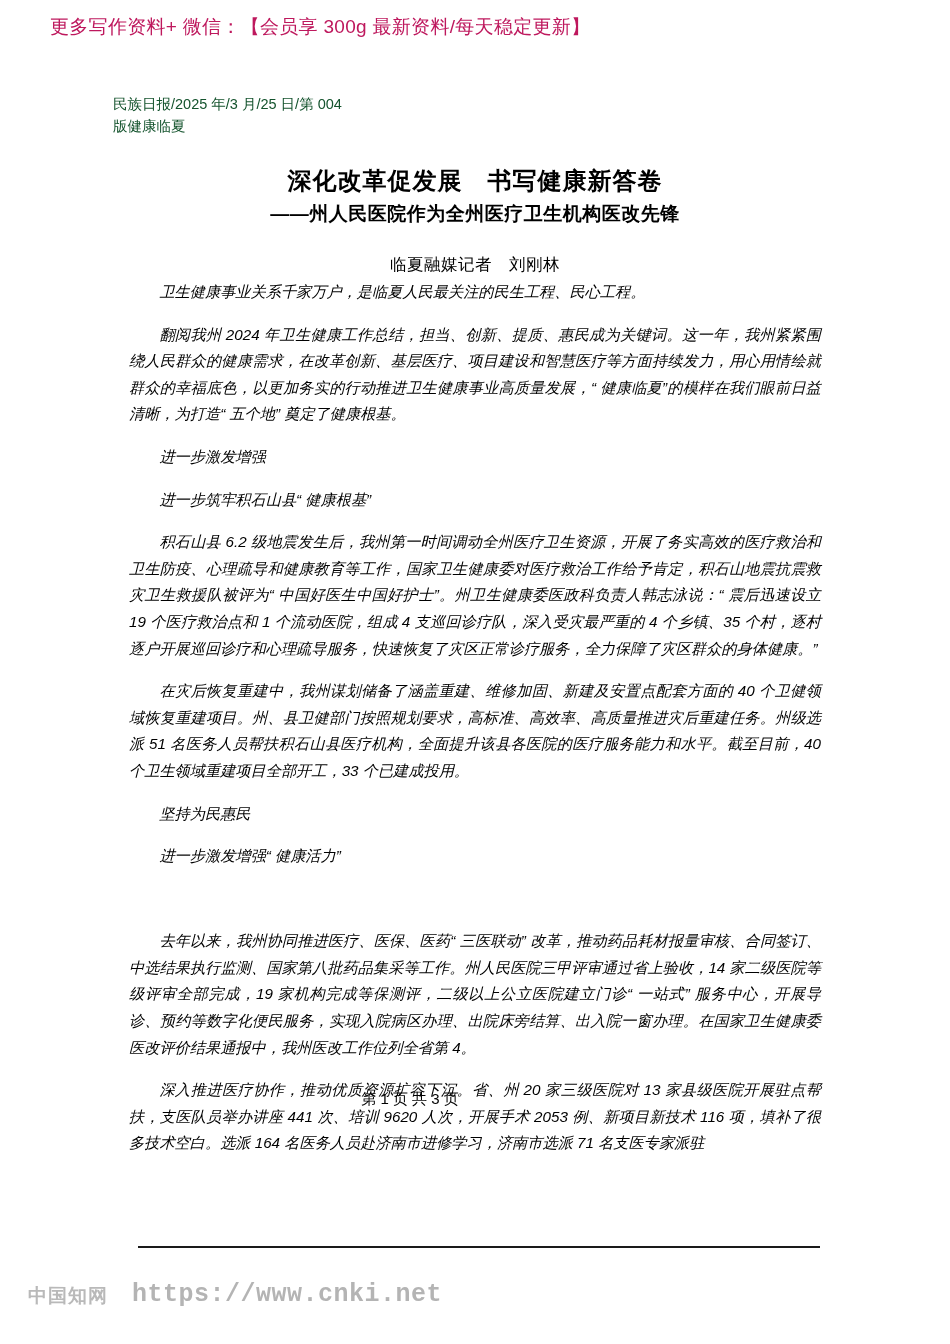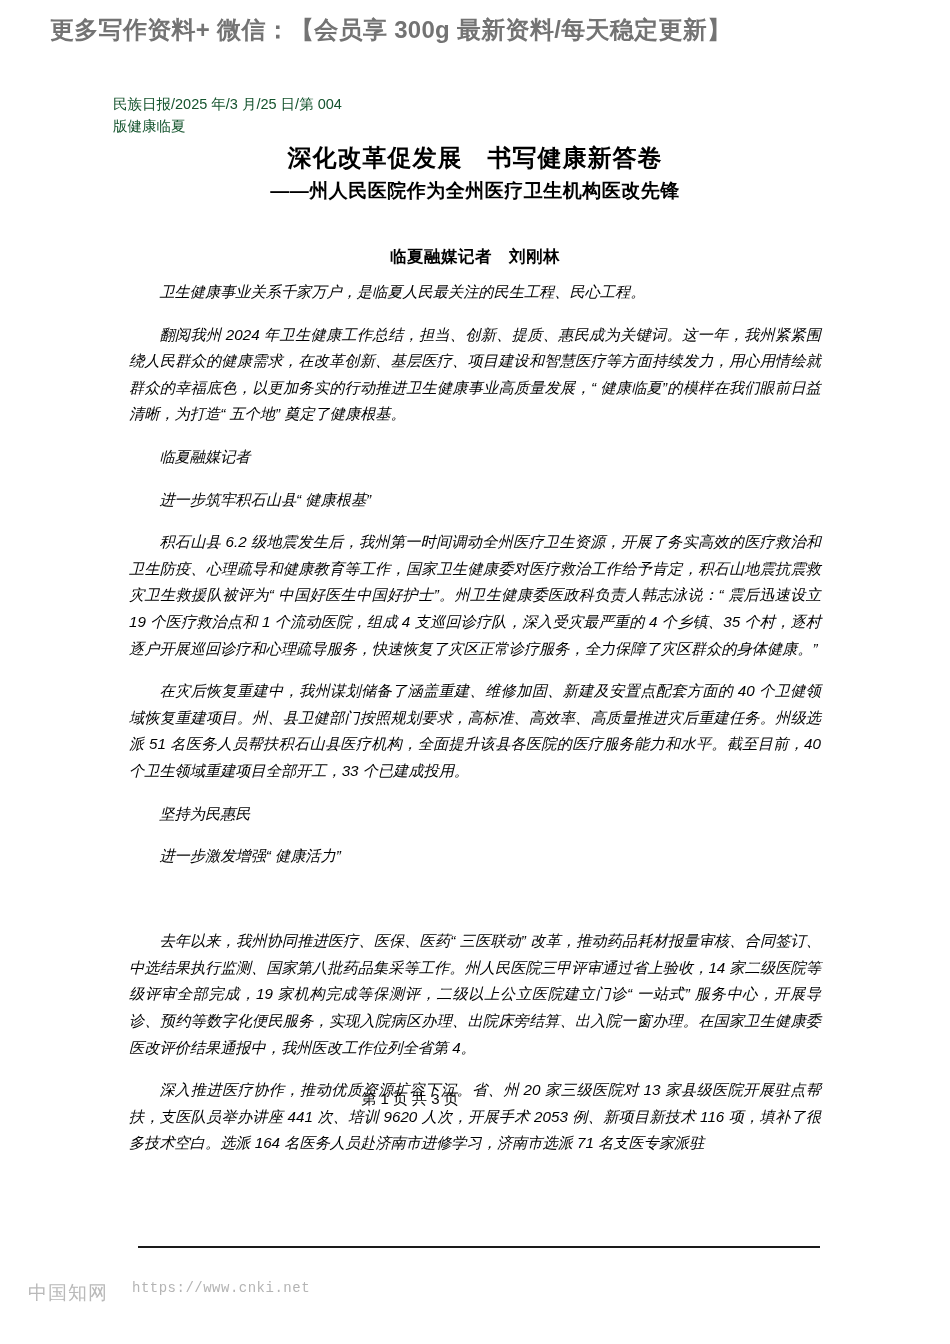--- a/index.html
+++ b/index.html
@@ -19,24 +19,24 @@
     background: #ffffff;
     overflow: hidden;
   }
 
   
   .promo-banner {
     position: absolute;
     left: 50px;
     top: 14px;
     width: 860px;
-    color: #737373;
+    color: #be185d;
     font-family: "Liberation Sans", "DejaVu Sans", sans-serif;
-    font-weight: bold;
-    font-size: 24px;
+    font-weight: normal;
+    font-size: 19px;
     letter-spacing: 0.3px;
     white-space: nowrap;
   }
 
   
   .masthead {
     position: absolute;
     left: 113px;
     top: 93px;
     width: 430px;
@@ -53,35 +53,36 @@
     top: 142px;
     width: 724px;
     text-align: center;
   }
   .headline-main {
     font-family: "Liberation Sans", "DejaVu Sans", sans-serif;
     font-weight: bold;
     font-size: 24px;
     line-height: 32px;
     letter-spacing: 1px;
+    margin-top: 23px;
   }
   .headline-sub {
     font-family: "Liberation Sans", "DejaVu Sans", sans-serif;
     font-weight: bold;
     font-size: 19px;
     line-height: 30px;
     letter-spacing: 0.5px;
     margin-top: 2px;
   }
   .byline {
     font-family: "Liberation Sans", "DejaVu Sans", sans-serif;
-    font-weight: bold;
+    font-weight: normal;
     font-size: 16.5px;
     line-height: 26px;
-    margin-top: 37px;
+    margin-top: 22px;
     letter-spacing: 0.5px;
   }
 
   
   .article-body {
     position: absolute;
     left: 113px;
     top: 263px;
     width: 724px;
     font-family: "Liberation Sans", "DejaVu Sans", sans-serif;
@@ -122,31 +123,32 @@
     height: 0;
     border-top: 2px solid #1a1a1a;
   }
 
   
   .watermark {
     position: absolute;
     left: 28px;
     top: 1280px;
     display: flex;
-    align-items: flex-start;
+    align-items: flex-end;
+    font-weight: bold;
   }
   .watermark-logo {
     font-family: "Liberation Sans", "DejaVu Sans", sans-serif;
     font-size: 19px;
     color: #b9b9b9;
     letter-spacing: 1px;
   }
   .watermark-url {
     font-family: "Liberation Mono", "DejaVu Sans Mono", monospace;
-    font-size: 14px;
+    font-size: 25px;
     color: #b4b4b4;
     margin-left: 24px;
     letter-spacing: 0.5px;
   }
 </style>
 </head>
 <body>
 
 <div class="page">
 
@@ -159,21 +161,21 @@
 
   <div class="headline-block">
     <div class="headline-main">深化改革促发展　书写健康新答卷</div>
     <div class="headline-sub">——州人民医院作为全州医疗卫生机构医改先锋</div>
     <div class="byline">临夏融媒记者　刘刚林</div>
   </div>
 
   <div class="article-body" id="article-body">
       <p>卫生健康事业关系千家万户，是临夏人民最关注的民生工程、民心工程。</p>
       <p>翻阅我州 2024 年卫生健康工作总结，担当、创新、提质、惠民成为关键词。这一年，我州紧紧围绕人民群众的健康需求，在改革创新、基层医疗、项目建设和智慧医疗等方面持续发力，用心用情绘就群众的幸福底色，以更加务实的行动推进卫生健康事业高质量发展，“ 健康临夏”的模样在我们眼前日益清晰，为打造“ 五个地” 奠定了健康根基。</p>
-      <p>临夏融媒记者</p>
+      <p>进一步激发增强</p>
       <p>进一步筑牢积石山县“ 健康根基”</p>
       <p>积石山县 6.2 级地震发生后，我州第一时间调动全州医疗卫生资源，开展了务实高效的医疗救治和卫生防疫、心理疏导和健康教育等工作，国家卫生健康委对医疗救治工作给予肯定，积石山地震抗震救灾卫生救援队被评为“ 中国好医生中国好护士”。州卫生健康委医政科负责人韩志泳说：“ 震后迅速设立 19 个医疗救治点和 1 个流动医院，组成 4 支巡回诊疗队，深入受灾最严重的 4 个乡镇、35 个村，逐村逐户开展巡回诊疗和心理疏导服务，快速恢复了灾区正常诊疗服务，全力保障了灾区群众的身体健康。”</p>
       <p>在灾后恢复重建中，我州谋划储备了涵盖重建、维修加固、新建及安置点配套方面的 40 个卫健领域恢复重建项目。州、县卫健部门按照规划要求，高标准、高效率、高质量推进灾后重建任务。州级选派 51 名医务人员帮扶积石山县医疗机构，全面提升该县各医院的医疗服务能力和水平。截至目前，40 个卫生领域重建项目全部开工，33 个已建成投用。</p>
       <p>坚持为民惠民</p>
       <p>进一步激发增强“ 健康活力”</p>
       <p class="spacer"></p>
       <p>去年以来，我州协同推进医疗、医保、医药“ 三医联动” 改革，推动药品耗材报量审核、合同签订、中选结果执行监测、国家第八批药品集采等工作。州人民医院三甲评审通过省上验收，14 家二级医院等级评审全部完成，19 家机构完成等保测评，二级以上公立医院建立门诊“ 一站式” 服务中心，开展导诊、预约等数字化便民服务，实现入院病区办理、出院床旁结算、出入院一窗办理。在国家卫生健康委医改评价结果通报中，我州医改工作位列全省第 4。</p>
       <p>深入推进医疗协作，推动优质资源扩容下沉。省、州 20 家三级医院对 13 家县级医院开展驻点帮扶，支医队员举办讲座 441 次、培训 9620 人次，开展手术 2053 例、新项目新技术 116 项，填补了很多技术空白。选派 164 名医务人员赴济南市进修学习，济南市选派 71 名支医专家派驻</p>
     </div>
 

